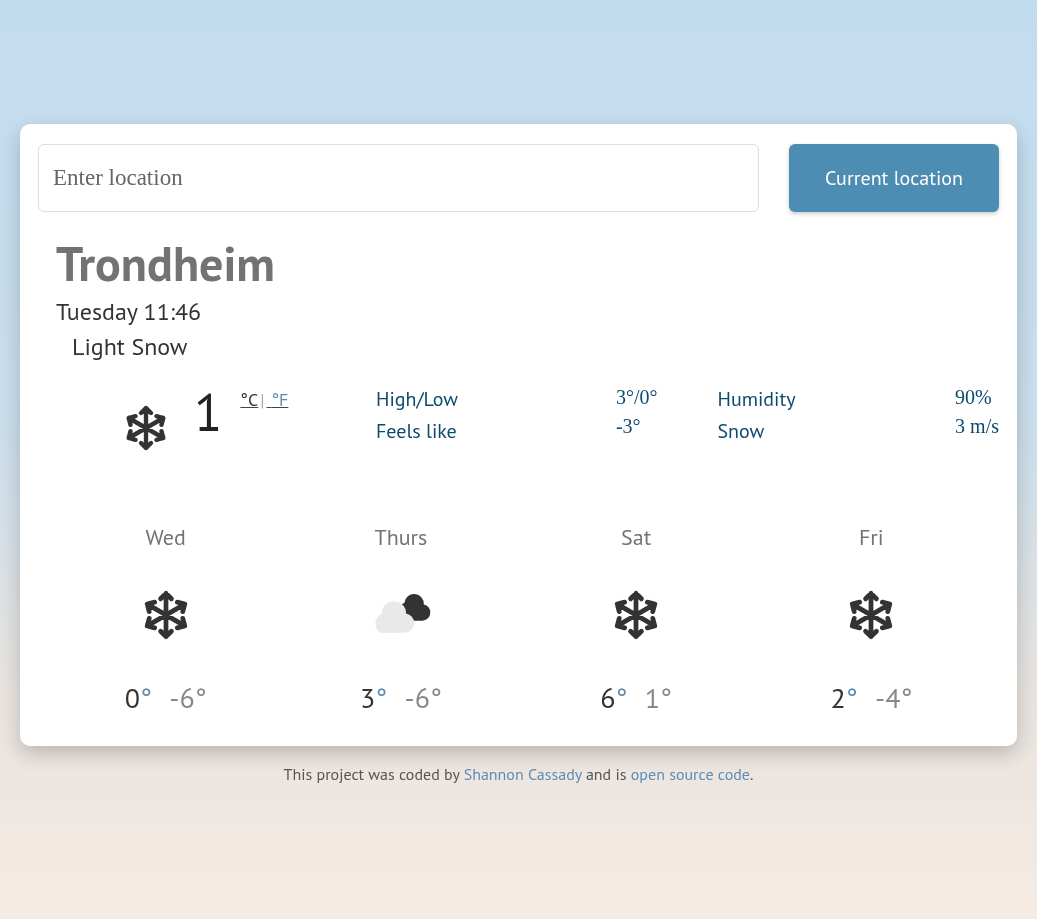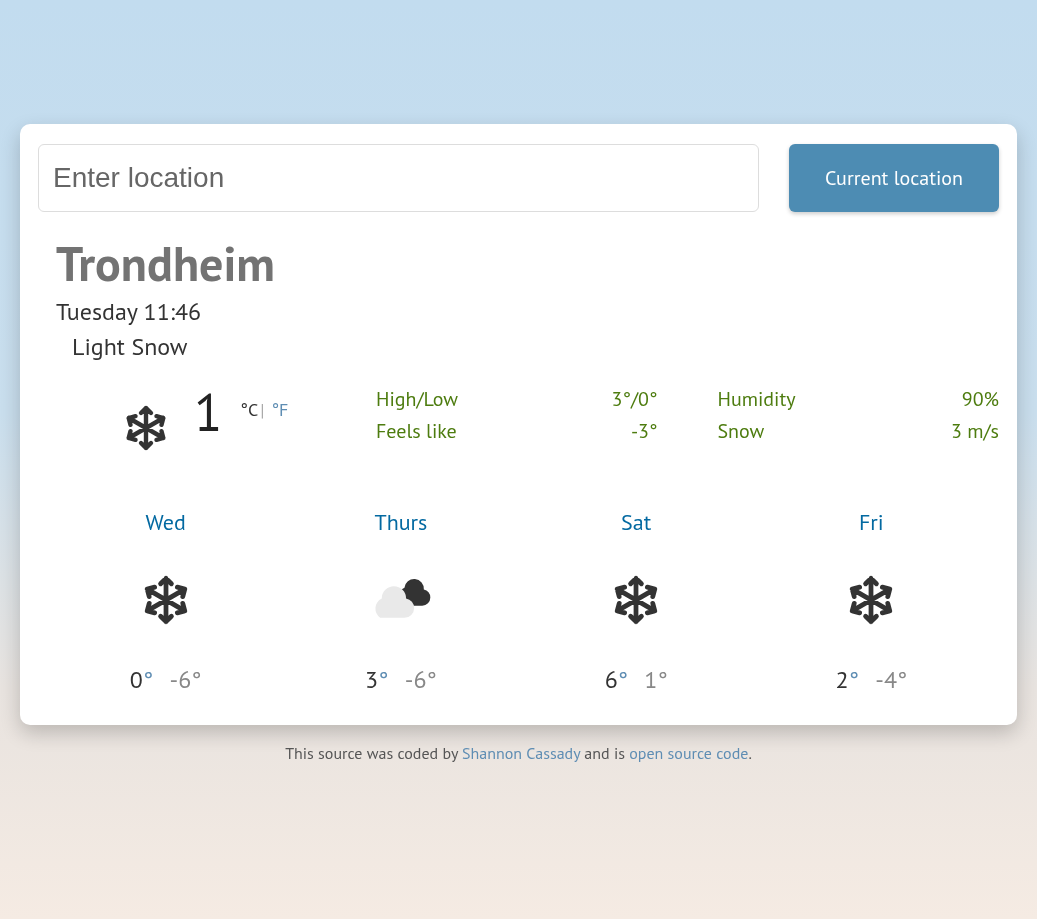--- a/index.html
+++ b/index.html
@@ -22,25 +22,25 @@
       margin: 104px 0 0;
     }
     .search-row {
       display: flex;
       gap: 30px;
       margin-bottom: 20px;
     }
     .search-input {
       flex: 1;
       padding: 10px 14px;
-      font-size: 28px;
+      font-size: 23px;
       border: 1px solid #ddd;
       border-radius: 6px;
       color: #555;
-      font-family: Liberation Sans, sans-serif;
+      font-family: Liberation Serif, serif;
     }
     .search-input::placeholder {
       color: #666;
     }
     .current-btn {
       background: #4d8cb3;
       color: #fff;
       border: none;
       border-radius: 6px;
       padding: 21px 36px;
@@ -88,21 +88,22 @@
     }
     .temp-value {
       font-size: 52px;
       font-weight: 300;
       color: #222;
       line-height: 1;
     }
     .units {
       font-size: 18px;
       color: #444;
-      margin-top: 12px;
+      margin-top: 2px;
+      text-decoration: underline;
     }
     .unit-c {
       color: #333;
     }
     .unit-sep {
       color: #aaa;
       margin: 0 2px;
     }
     .unit-f {
       color: #5e8db3;
@@ -111,55 +112,56 @@
     .stats-group {
       display: flex;
       flex: 1;
       gap: 60px;
     }
     .stat-pair {
       display: flex;
       flex: 1;
       justify-content: space-between;
       font-size: 20px;
-      color: #4d7c0f;
+      color: #0c4a6e;
     }
     .stat-labels, .stat-values {
       display: flex;
       flex-direction: column;
       gap: 6px;
     }
     .stat-values {
-      text-align: right;
+      font-family: Liberation Serif, serif;
     }
     .forecast-row {
       display: flex;
       justify-content: space-around;
       padding: 0 10px;
     }
     .forecast-day {
       display: flex;
       flex-direction: column;
       align-items: center;
       gap: 34px;
       width: 18%;
     }
     .day-name {
       font-size: 22px;
-      color: #0369a1;
+      color: #737373;
+      margin-top: 15px;
     }
     .day-icon {
       width: 80px;
       height: 60px;
       display: flex;
       align-items: center;
       justify-content: center;
     }
     .day-temps {
-      font-size: 24px;
+      font-size: 28px;
     }
     .day-high {
       color: #333;
     }
     .deg-blue {
       color: #5e8db3;
     }
     .day-low {
       color: #888;
       margin-left: 10px;
@@ -285,14 +287,14 @@
       <div class="day-temps">
         <span class="day-high"><span>2</span><span class="deg-blue">°</span></span>
         <span class="day-low">-4°</span>
       </div>
     </div>
   </div>
 
 </div>
 
 <div class="footer">
-  <span>This source was coded by </span><a href="#">Shannon Cassady</a><span> and is </span><a href="#">open source code</a><span>.</span>
+  <span>This project was coded by </span><a href="#">Shannon Cassady</a><span> and is </span><a href="#">open source code</a><span>.</span>
 </div>
 
 </body></html>

